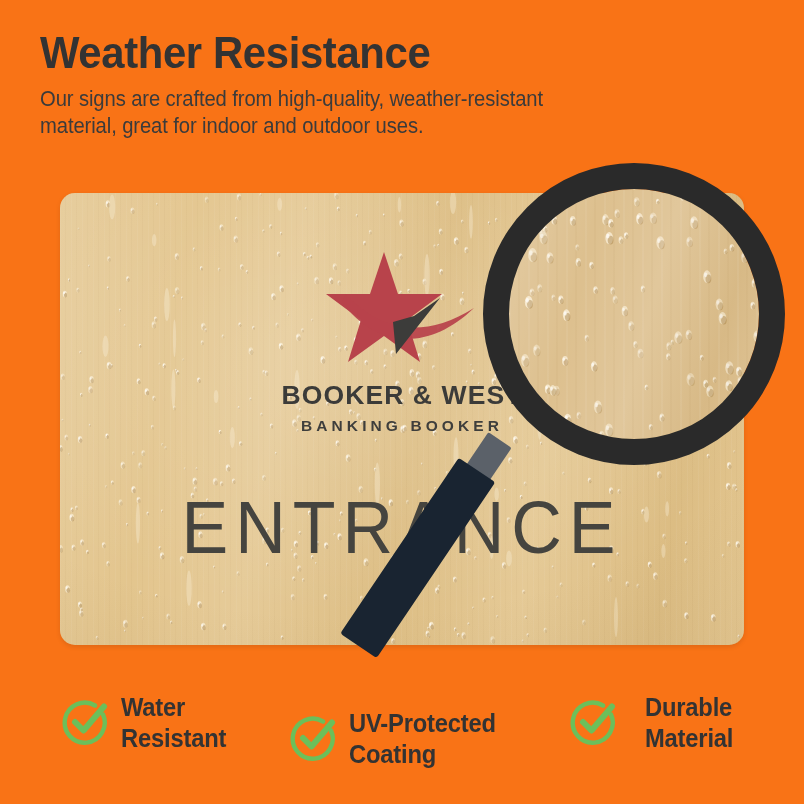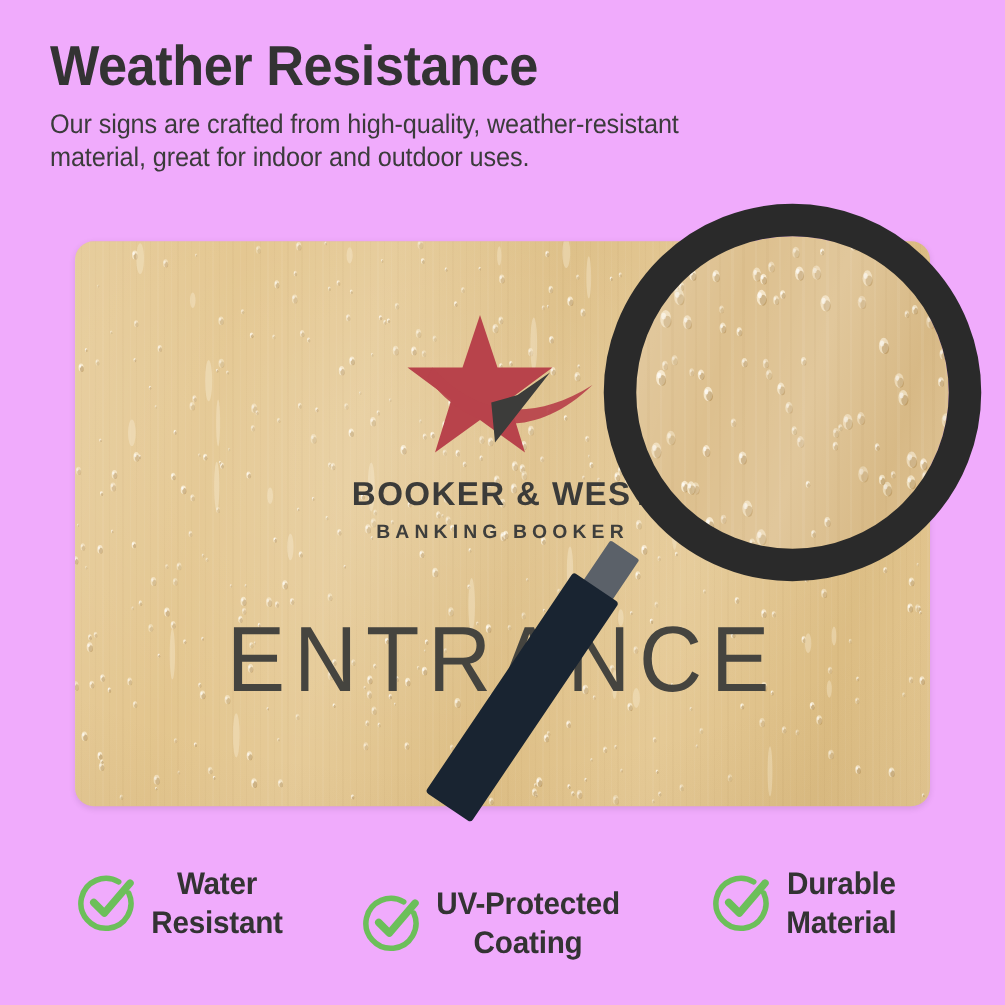--- a/index.html
+++ b/index.html
@@ -1,21 +1,21 @@
 <!DOCTYPE html>
 <html><head>
 <meta charset="utf-8">
 <style>
   html,body{margin:0;padding:0;}
   body{
     width:804px;height:804px;overflow:hidden;background:#ffffff;
     font-family:"Liberation Sans", sans-serif;
     -webkit-font-smoothing:antialiased;
   }
-  #page{position:relative;width:804px;height:804px;background:#f0abfc;}
+  #page{position:relative;width:804px;height:804px;background:#f97316;}
 
   
   #header{position:absolute;left:40px;top:28px;width:680px;}
   #headline{
     font-family:"Liberation Sans Narrow","Liberation Sans",sans-serif;
     font-size:45px;font-weight:bold;color:#333333;
     letter-spacing:-0.4px;line-height:50px;
     transform:scaleX(.93);transform-origin:left center;
     white-space:nowrap;
   }
@@ -118,34 +118,34 @@
     background:#5b6169;border-radius:2px;
     transform:rotate(34deg);transform-origin:50% 0%;
   }
   #grip{
     position:absolute;left:455px;top:470px;width:44px;height:212px;
     background:#192431;border-radius:3px;
     transform:rotate(34deg);transform-origin:50% 0%;
   }
 
   
-  #features{position:absolute;left:0;top:692px;width:804px;height:80px;text-align:center;}
+  #features{position:absolute;left:0;top:692px;width:804px;height:80px;}
   .feat{position:absolute;top:0;display:flex;align-items:flex-start;}
   .feat-ico{width:48px;height:48px;flex:0 0 48px;margin-top:5px;}
   .feat-txt{
     margin-left:11px;
     font-family:"Liberation Sans Narrow","Liberation Sans",sans-serif;
     font-size:25px;font-weight:bold;color:#333333;
     line-height:31px;letter-spacing:-0.2px;
     transform:scaleX(.95);transform-origin:left top;
   }
   .feat-txt span{display:block;white-space:nowrap;}
   #feat0{left:62px;}
   #feat1{left:290px;margin-top:16px;}
-  #feat2{left:570px;}
+  #feat2{left:570px;gap:16px;}
 </style>
 </head>
 <body>
 
 <div id="page">
 
   <div id="header">
     <div id="headline">Weather Resistance</div>
     <div id="subtitle">
       <span class="l">Our signs are crafted from high-quality, weather-resistant</span>

